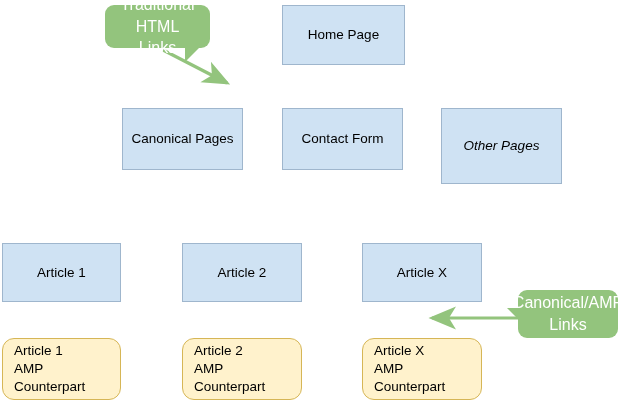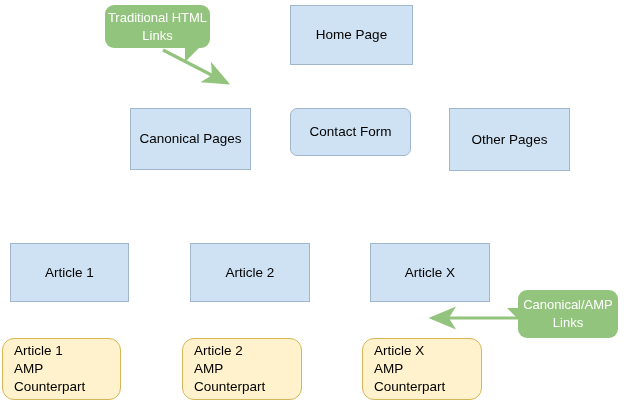--- a/index.html
+++ b/index.html
@@ -22,38 +22,37 @@
     align-items: center;
     justify-content: center;
     text-align: center;
     color: #000000;
     font-size: 13.5px;
     line-height: 1.32;
   }
   .page-box {
     background: #cfe2f3;
     border: 1px solid #9fb6cd;
-    margin-left: 8px;
   }
   .amp-box {
     background: #fff2cc;
     border: 1px solid #d6b656;
     border-radius: 12px;
     justify-content: flex-start;
     text-align: left;
     padding-left: 11px;
   }
   .amp-box .lines {
     display: block;
   }
   .callout {
     background: #93c47d;
     border-radius: 9px;
     color: #ffffff;
-    font-size: 13px;
+    font-size: 16px;
     line-height: 1.35;
     z-index: 3;
   }
   .arrow-layer {
     position: absolute;
     left: 0;
     top: 0;
     width: 624px;
     height: 405px;
     pointer-events: none;
@@ -98,25 +97,25 @@
   <div class="tail" style="left:507px; top:308px; border-top:0 solid transparent; border-bottom:13px solid transparent; border-right:13px solid #93c47d;"></div>
 
   <div class="node page-box" style="left:282px; top:5px; width:123px; height:60px;">
     <span>Home Page</span>
   </div>
 
   <div class="node page-box" style="left:122px; top:108px; width:121px; height:62px;">
     <span>Canonical Pages</span>
   </div>
 
-  <div class="node page-box" style="left:282px; top:108px; width:121px; height:48px;border-radius:7px;">
+  <div class="node page-box" style="left:282px; top:108px; width:121px; height:62px;">
     <span>Contact Form</span>
   </div>
 
-  <div class="node page-box" style="left:441px; top:108px; width:121px; height:63px;">
+  <div class="node page-box" style="left:441px; top:108px; width:121px; height:76px;font-style:italic;">
     <span>Other Pages</span>
   </div>
 
   <div class="node page-box" style="left:2px; top:243px; width:119px; height:59px;">
     <span>Article 1</span>
   </div>
 
   <div class="node page-box" style="left:182px; top:243px; width:120px; height:59px;">
     <span>Article 2</span>
   </div>

